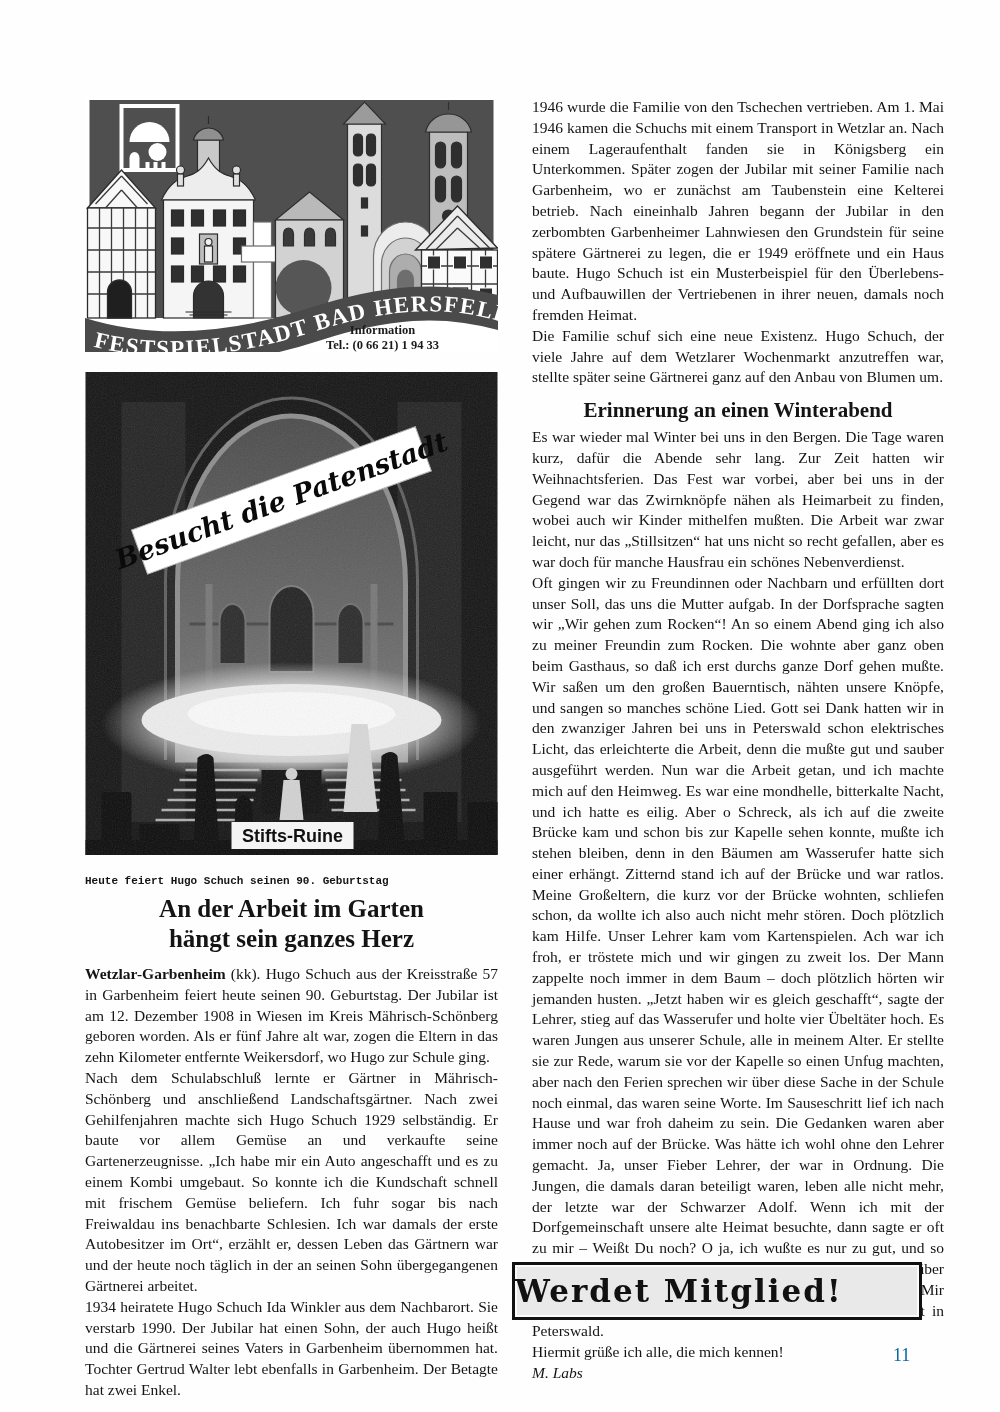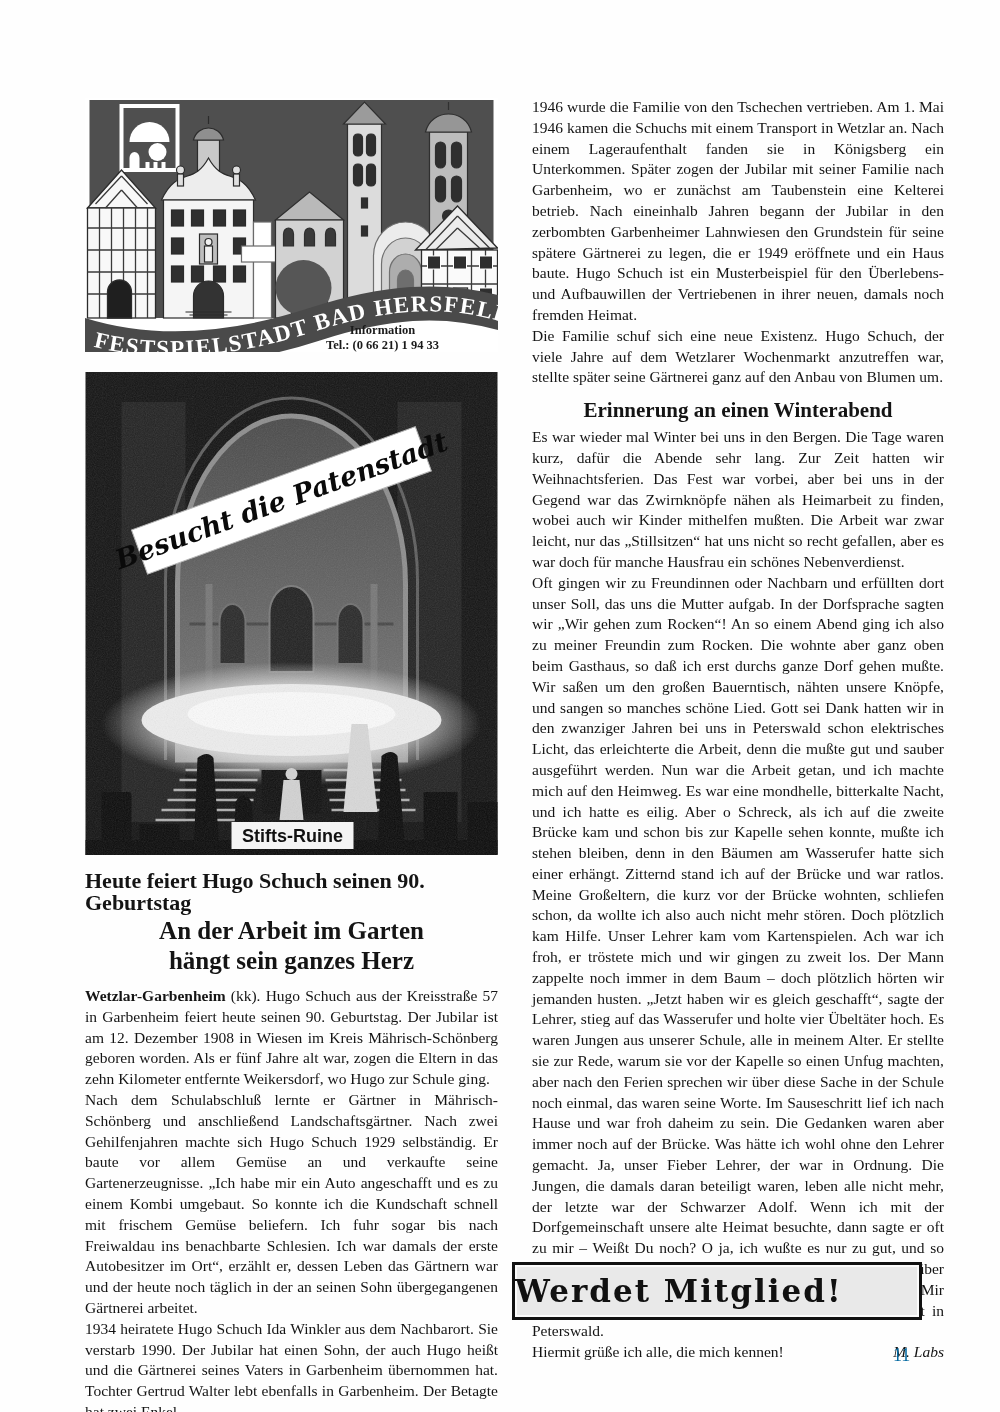--- a/index.html
+++ b/index.html
@@ -7,24 +7,24 @@
         font-family:"Liberation Serif",serif;color:#141414;overflow:hidden;}
 
   .ad{position:absolute;left:85px;top:98px;width:413px;height:254px;}
   .photo{position:absolute;left:85px;top:372px;width:413px;height:483px;}
   .ad svg,.photo svg{display:block;width:100%;height:100%;}
 
   .left-article{position:absolute;left:85px;top:870px;width:413px;}
   .right-col{position:absolute;left:512px;top:97px;width:412px;margin-left:20px;}
 
   p.body{margin:0;font-size:15.5px;line-height:20.8px;text-align:justify;}
-  .kicker{margin:0 0 2px 0;font-weight:bold;font-size:22px;line-height:22px;}
+  .kicker{margin:0 0 2px 0;font-weight:bold;font-size:11px;line-height:22px;font-family:Liberation Mono, monospace;}
   h1.headline{margin:1px 0 10px 0;font-size:25px;line-height:30px;text-align:center;font-weight:bold;}
   h2.section{margin:10px 0 5px 0;font-size:21px;line-height:24px;text-align:center;font-weight:bold;}
-  .closing-row{display:flex;justify-content:space-between;font-size:15.5px;line-height:20.8px;}
+  .closing-row{display:flex;justify-content:flex-start;font-size:15.5px;line-height:20.8px;flex-direction:column;}
   .sig{font-style:italic;}
 
   .membership{position:absolute;left:512px;top:1262px;width:404px;height:52px;
               border:3px solid #111;background:#e9e9e9;
               box-shadow:inset 0 0 0 2px #fbfbfb;
               display:flex;align-items:center;justify-content:flex-start;}
   .membership span{font-family:"DejaVu Serif",serif;font-weight:bold;font-size:31px;
                    letter-spacing:2px;color:#111;}
 
   .pagenum{position:absolute;left:893px;top:1345px;font-size:18px;color:#0369a1;}

